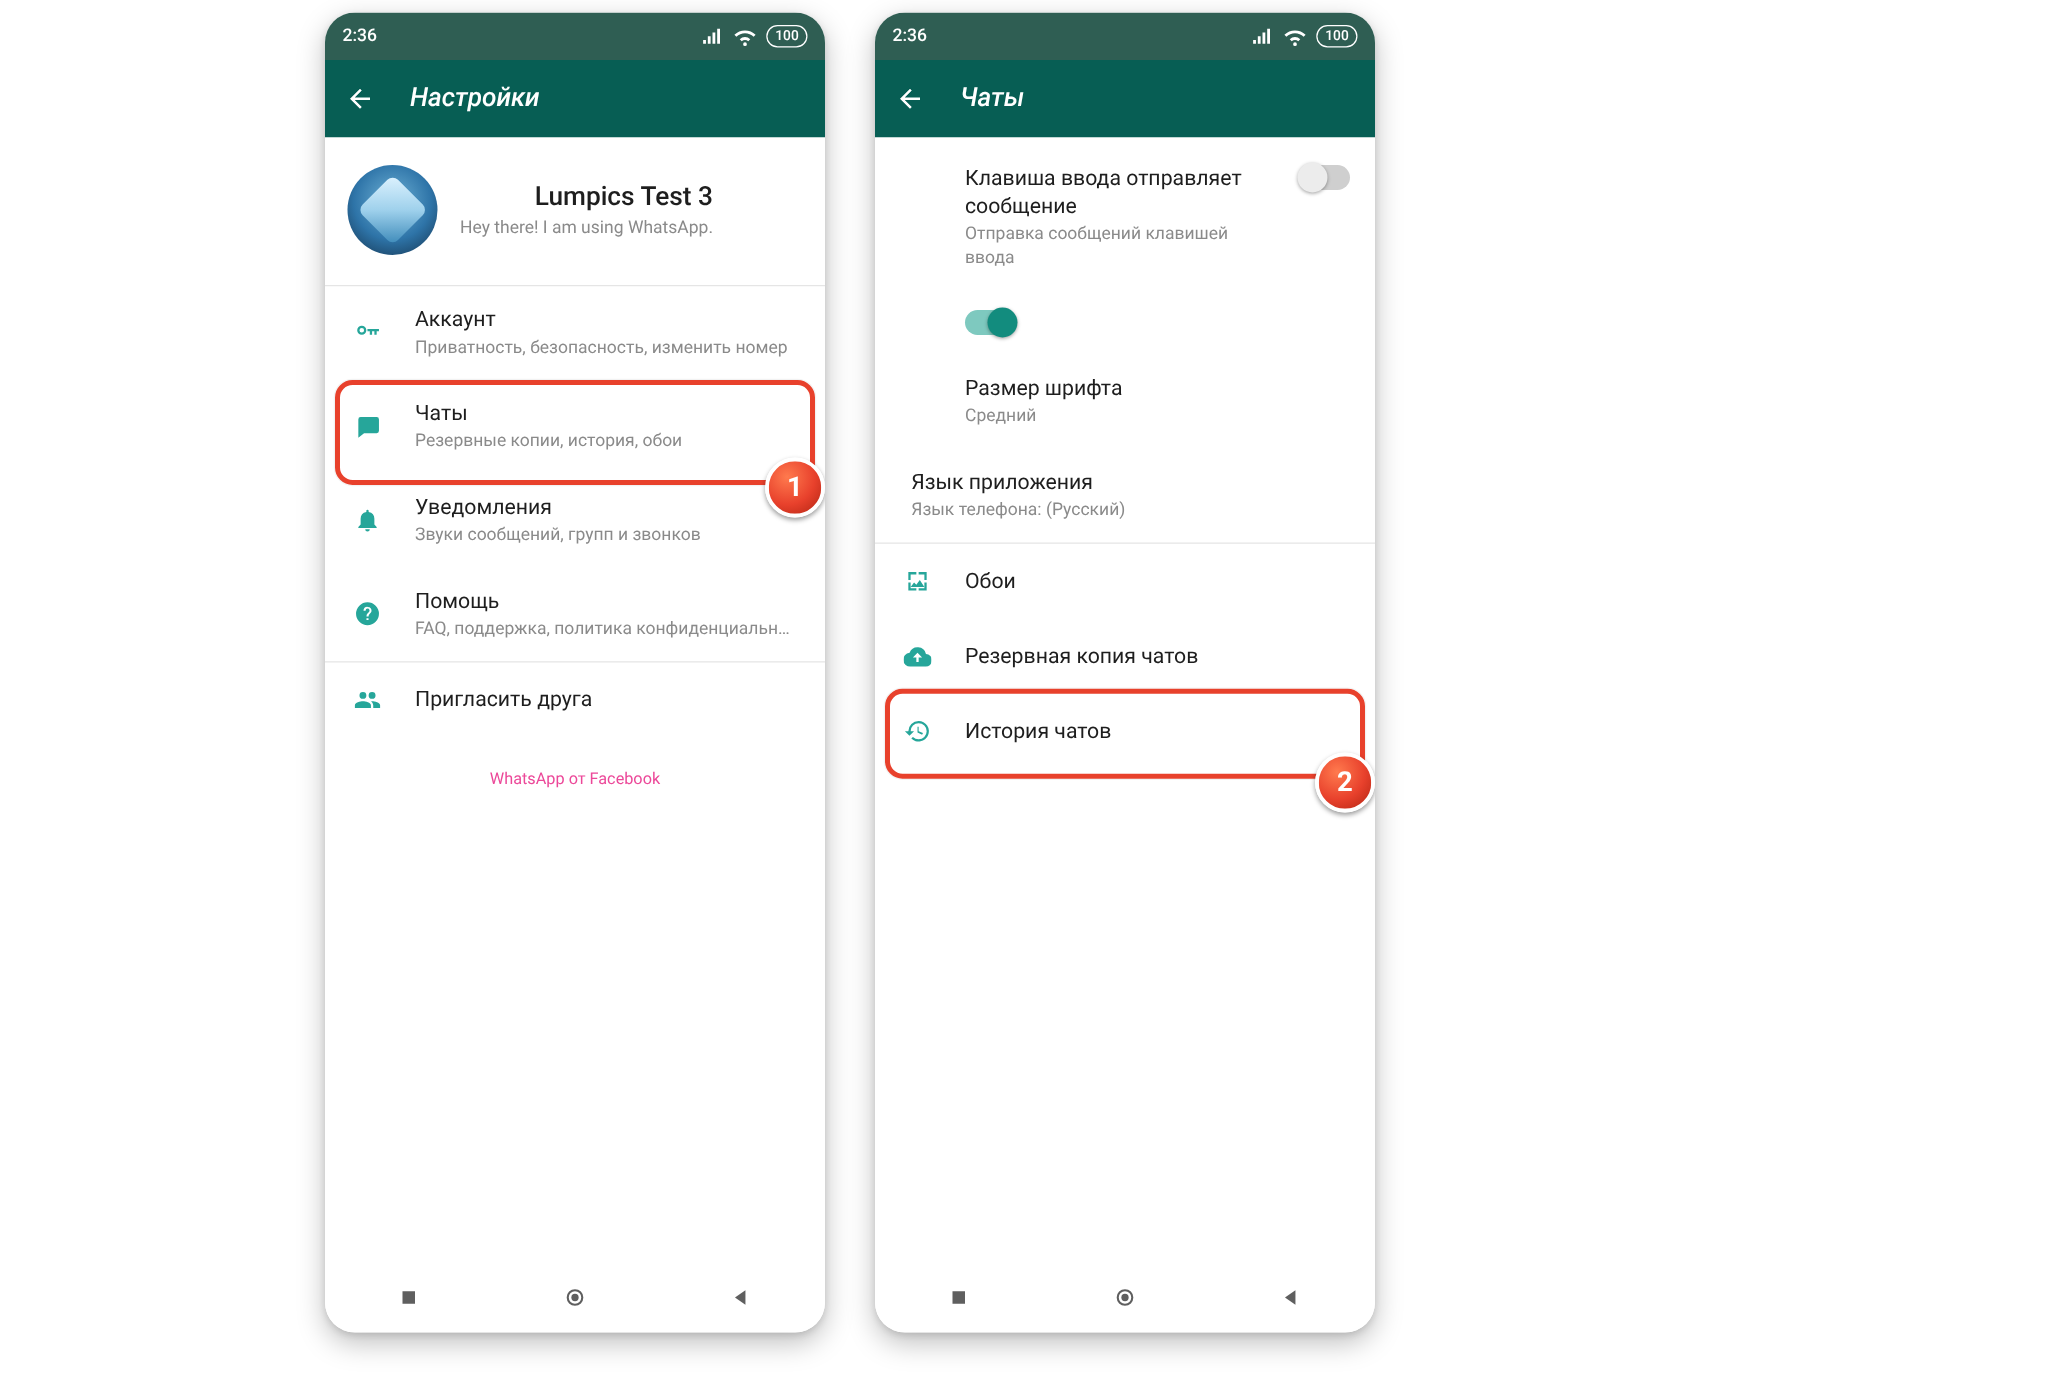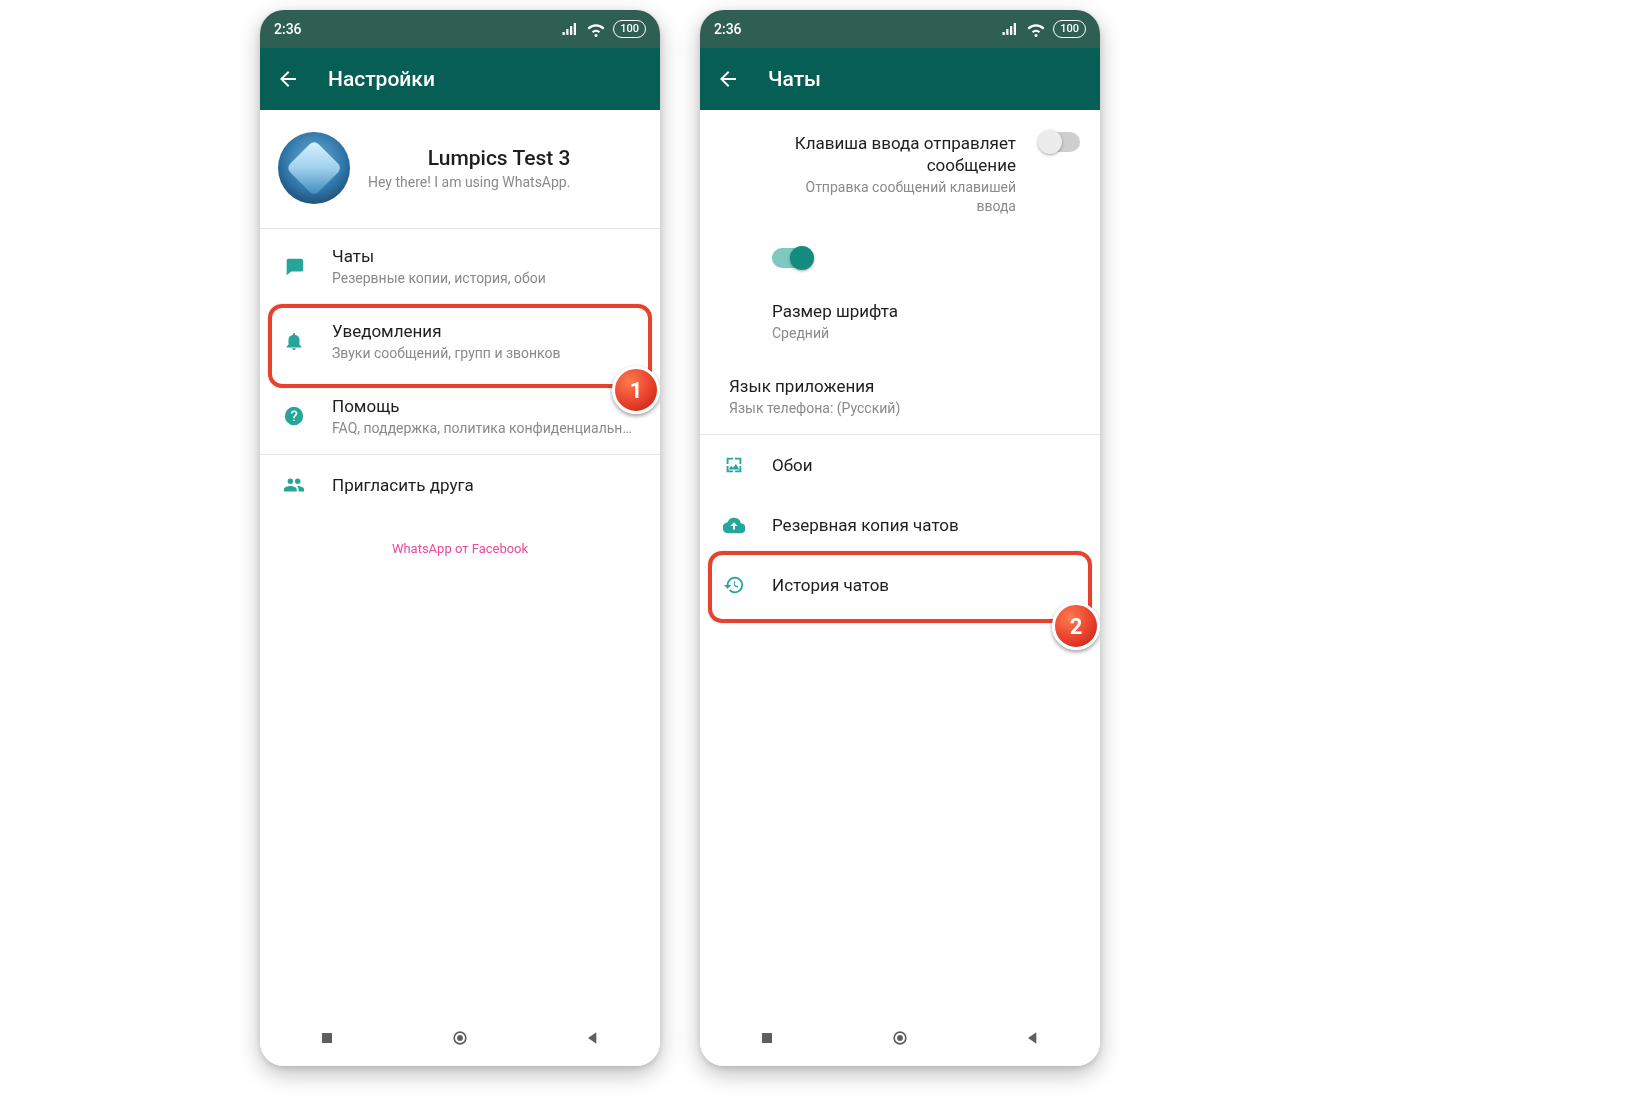--- a/index.html
+++ b/index.html
@@ -37,21 +37,21 @@
     border:1.5px solid #fff; border-radius:10px; padding:0 6px; font-size:11px;
     line-height:16px; height:16px; display:flex; align-items:center;
   }
 
   
   .appbar {
     height:62px; background:var(--teal); color:#fff; display:flex; align-items:center;
     padding:0 8px; gap:20px;
   }
   .appbar .back { width:40px; height:40px; display:flex; align-items:center; justify-content:center; border-radius:50%; }
-  .appbar .title { font-size:21px; font-weight:500; }
+  .appbar .title { font-size:21px; font-weight:500;font-style:italic; }
 
   
   .content { flex:1; overflow:hidden; background:#fff; position:relative; }
 
   .profile {
     display:flex; align-items:center; gap:18px; padding:22px 18px 24px 18px;
   }
   .avatar {
     width:72px; height:72px; border-radius:50%; background:
       radial-gradient(circle at 50% 40%, #6fb2d6 0%, #2e74a8 55%, #13304a 100%);
@@ -157,20 +157,31 @@
 
       <div class="profile">
         <div class="avatar"></div>
         <div>
           <div class="pname">Lumpics Test 3</div>
           <div class="pstatus">Hey there! I am using WhatsApp.</div>
         </div>
       </div>
       <div class="divider"></div>
 
+      <div class="setrow">
+        <div class="seticon">
+          <svg viewBox="0 0 24 24">
+              <path d="M7 14a4 4 0 114-4 4 4 0 01-4 4zm0-6a2 2 0 102 2 2 2 0 00-2-2zm4.9 1H22v2h-2v3h-2v-3h-2v3h-2v-3h-2.1A5 5 0 0011.9 9z"></path>
+            </svg>
+        </div>
+        <div class="settexts">
+          <div class="settitle">Аккаунт</div>
+          <div class="setsub">Приватность, безопасность, изменить номер</div>
+        </div>
+      </div>
 
       <div class="setrow">
         <div class="seticon">
           <svg viewBox="0 0 24 24">
               <path d="M4 4h16a2 2 0 012 2v10a2 2 0 01-2 2H9l-5 4V6a2 2 0 012-2z"></path>
             </svg>
         </div>
         <div class="settexts">
           <div class="settitle">Чаты</div>
           <div class="setsub">Резервные копии, история, обои</div>
@@ -260,21 +271,21 @@
       <div class="back">
         <svg viewBox="0 0 24 24" width="24" height="24" fill="#fff">
             <path d="M20 11H7.8l5.6-5.6L12 4l-8 8 8 8 1.4-1.4L7.8 13H20z"></path>
           </svg>
       </div>
       <div class="title">Чаты</div>
     </div>
 
     <div class="content">
 
-      <div class="chatrow" style="padding-top:22px; padding-left:72px;text-align:right;">
+      <div class="chatrow" style="padding-top:22px; padding-left:72px;">
         <div class="texts">
           <div class="t1">Клавиша ввода отправляет сообщение</div>
           <div class="t2">Отправка сообщений клавишей ввода</div>
         </div>
         <div class="toggle off">
             <div class="knob"></div>
           </div>
       </div>
 
       <div class="chatrow" style="padding-left:72px;">

